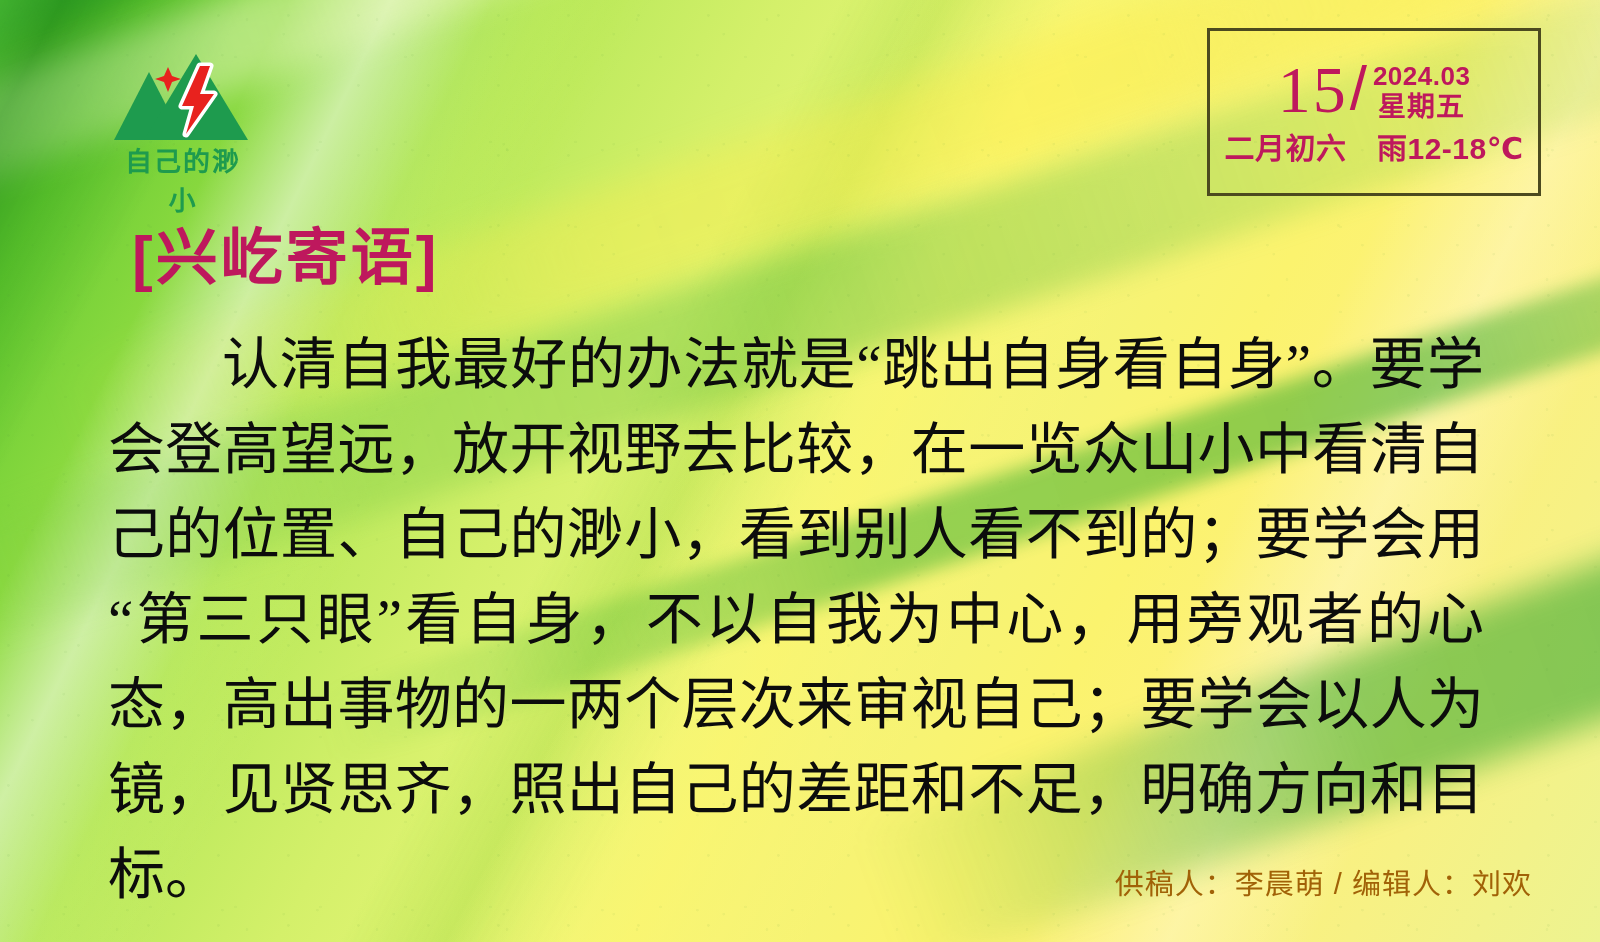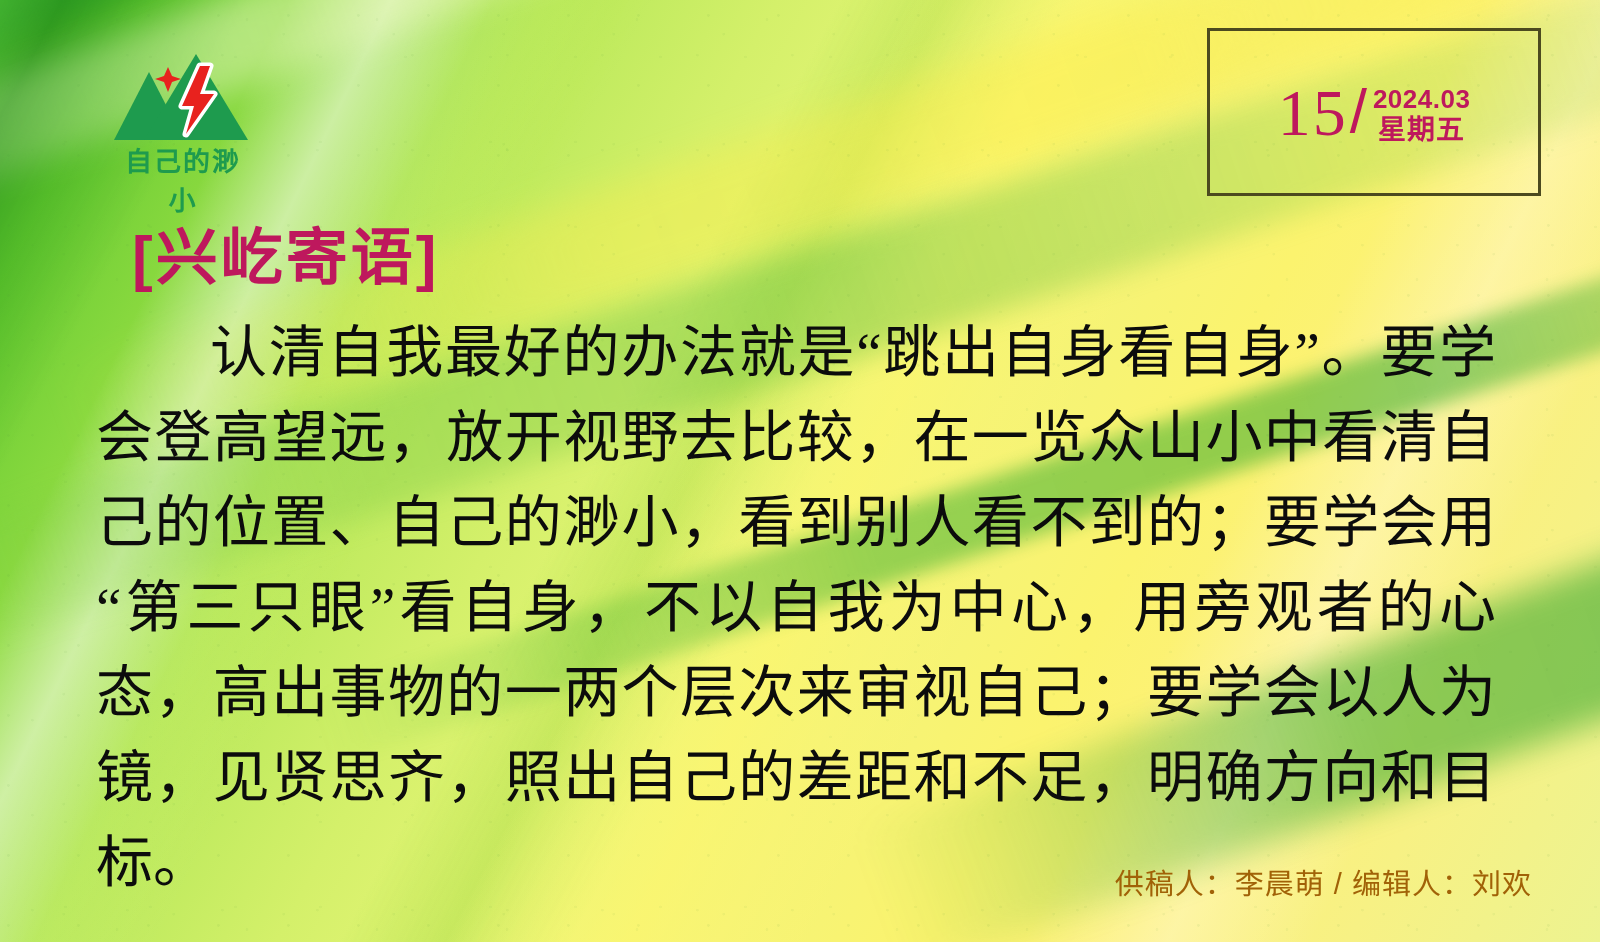--- a/index.html
+++ b/index.html
@@ -291,21 +291,21 @@
     font-family: "Liberation Serif", "DejaVu Serif", serif;
     font-size: 57px;
     line-height: 85px;
     color: #0c0c0c;
     text-align: justify;
     text-justify: inter-character;
     letter-spacing: 0px;
   }
 
   #body-copy p {
-    margin: 0;
+    margin: 12px;
     text-indent: 2em;
   }
 
   
   #credit {
     position: absolute;
     right: 68px;
     bottom: 40px;
     font-size: 29px;
     color: #a16207;
@@ -349,20 +349,21 @@
 
   <div id="date-card">
     <div class="date-top">
       <span class="date-day">15</span>
       <span class="date-slash">/</span>
       <span class="date-ym-wrap">
         <span class="date-ym">2024.03</span>
         <span class="date-week">星期五</span>
       </span>
     </div>
+    <div class="date-bottom">二月初六　雨12-18℃</div>
   </div>
 
   <div id="headline">[兴屹寄语]</div>
 
   <div id="body-copy">
     <p>认清自我最好的办法就是“跳出自身看自身”。要学会登高望远，放开视野去比较，在一览众山小中看清自己的位置、自己的渺小，看到别人看不到的；要学会用“第三只眼”看自身，不以自我为中心，用旁观者的心态，高出事物的一两个层次来审视自己；要学会以人为镜，见贤思齐，照出自己的差距和不足，明确方向和目标。</p>
   </div>
 
   <div id="credit">供稿人：李晨萌 / 编辑人：刘欢</div>
 

